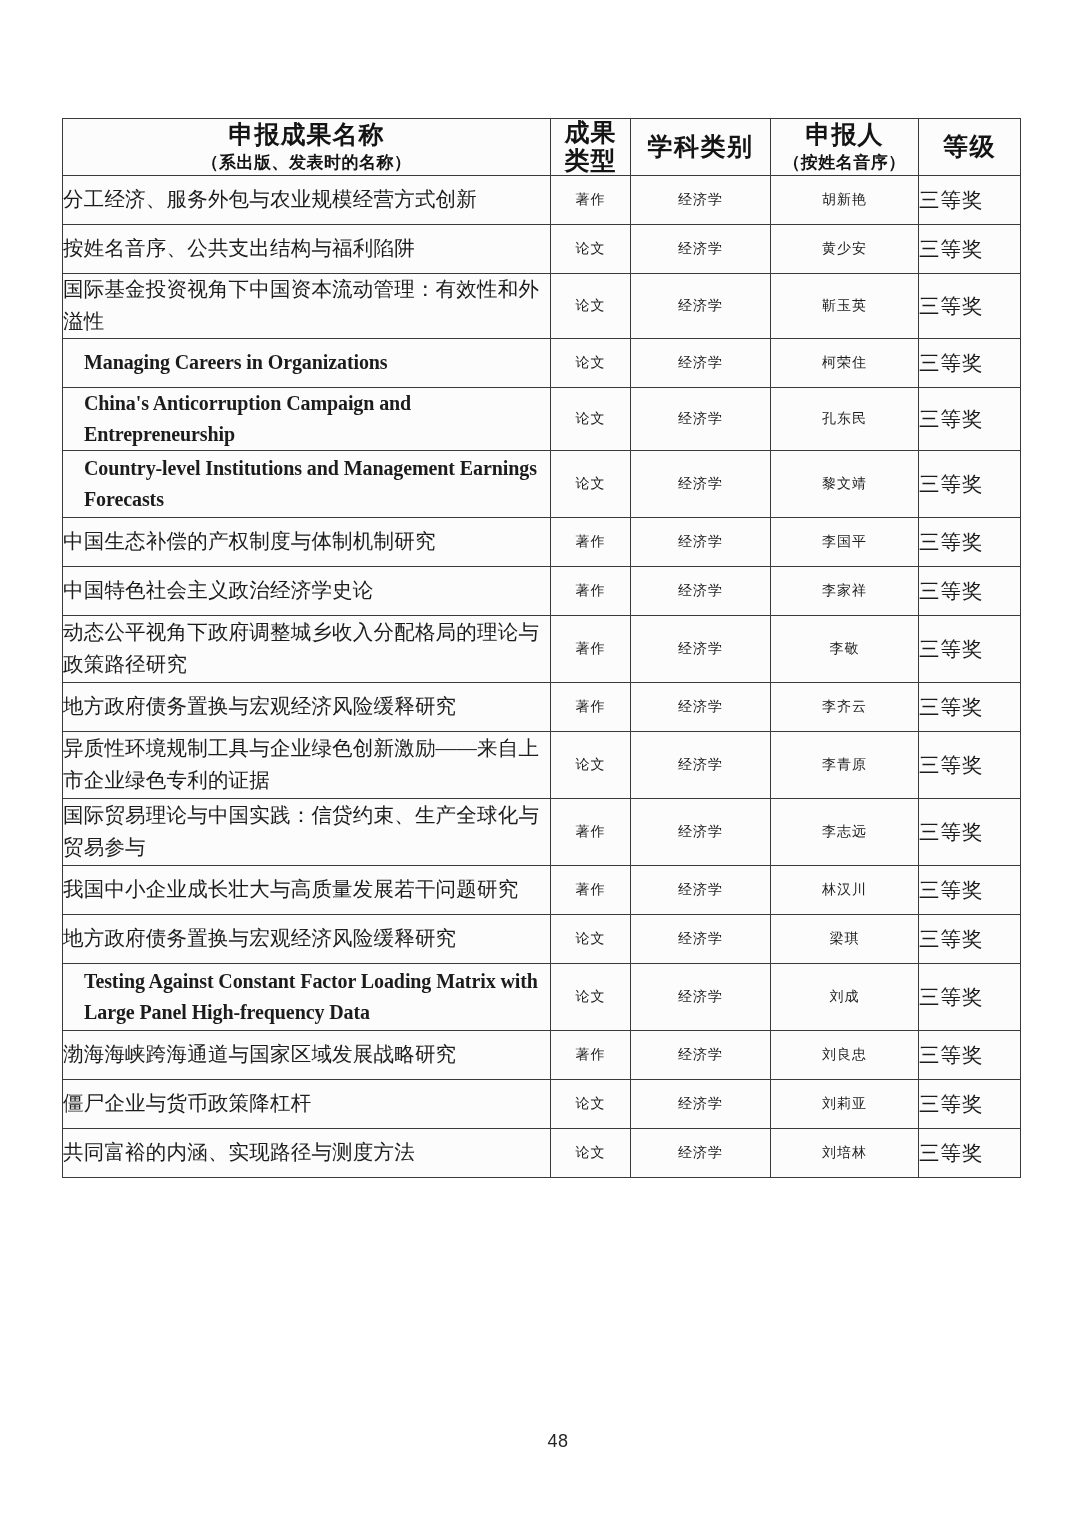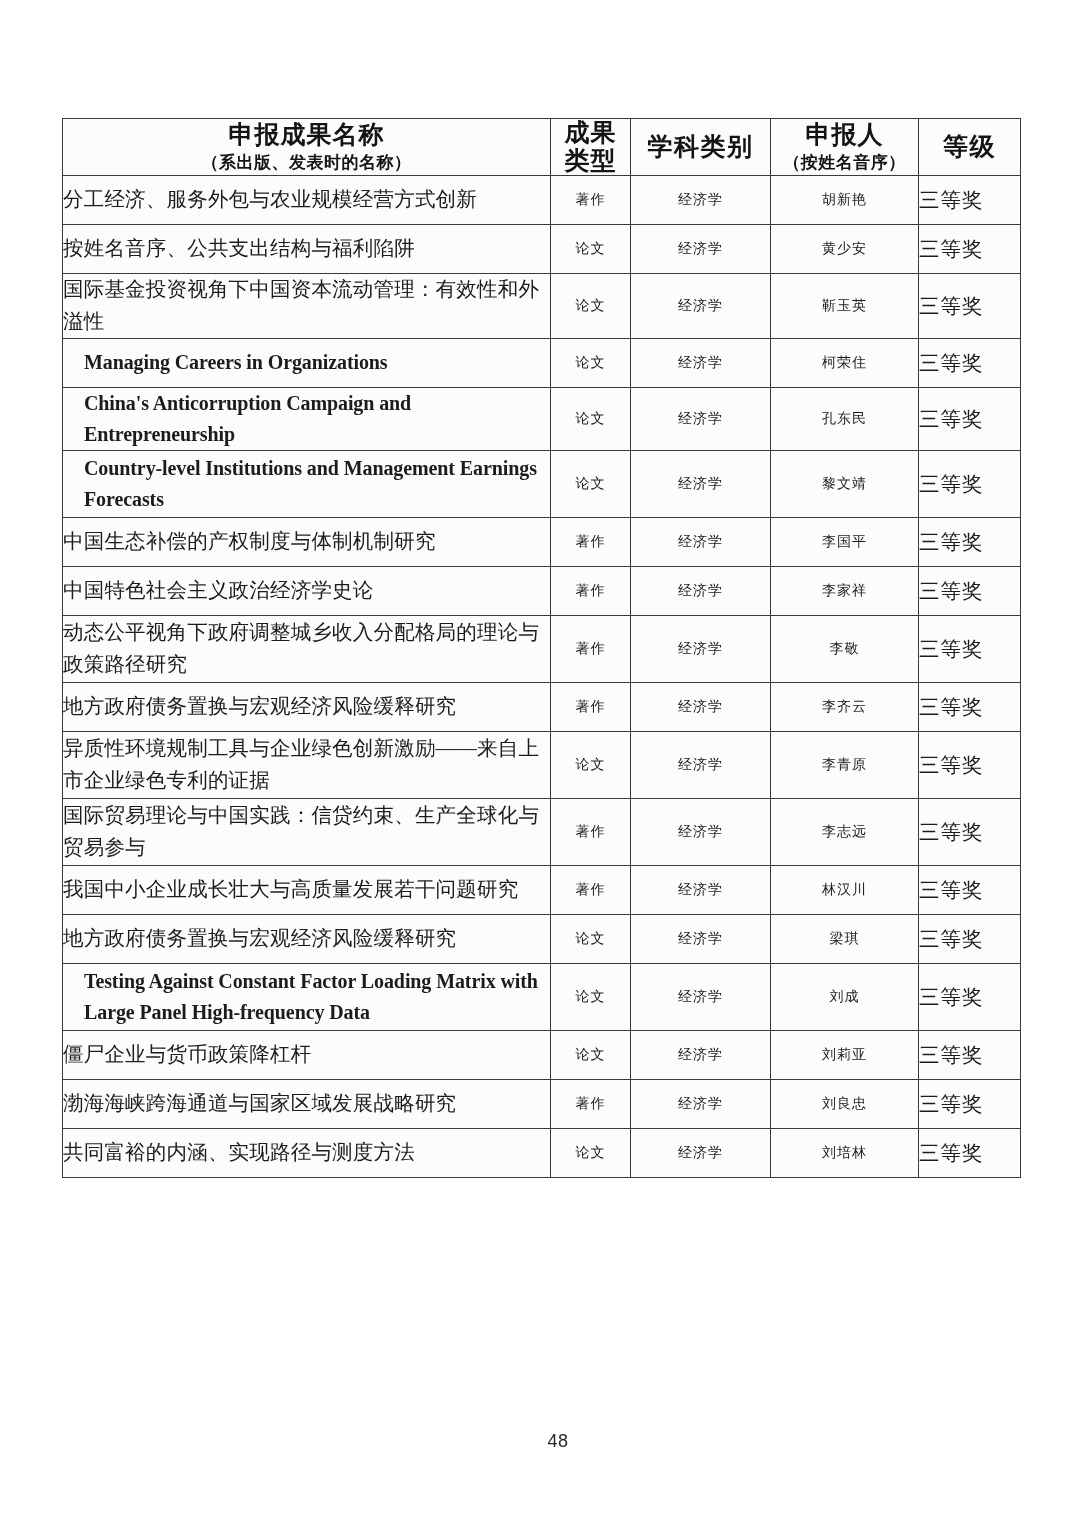--- a/index.html
+++ b/index.html
@@ -251,31 +251,31 @@
           <td class="level-cell">三等奖</td>
         </tr>
         <tr class="r-2line">
           <td class="title-cell en">Testing Against Constant Factor Loading Matrix with Large Panel High-frequency Data</td>
           <td class="center-cell">论文</td>
           <td class="center-cell">经济学</td>
           <td class="center-cell">刘成</td>
           <td class="level-cell">三等奖</td>
         </tr>
         <tr class="r-1line">
+          <td class="title-cell">渤海海峡跨海通道与国家区域发展战略研究</td>
+          <td class="center-cell">著作</td>
+          <td class="center-cell">经济学</td>
+          <td class="center-cell">刘良忠</td>
+          <td class="level-cell">三等奖</td>
+        </tr>
+        <tr class="r-1line">
           <td class="title-cell">僵尸企业与货币政策降杠杆</td>
           <td class="center-cell">论文</td>
           <td class="center-cell">经济学</td>
           <td class="center-cell">刘莉亚</td>
-          <td class="level-cell">三等奖</td>
-        </tr>
-        <tr class="r-1line">
-          <td class="title-cell">渤海海峡跨海通道与国家区域发展战略研究</td>
-          <td class="center-cell">著作</td>
-          <td class="center-cell">经济学</td>
-          <td class="center-cell">刘良忠</td>
           <td class="level-cell">三等奖</td>
         </tr>
         <tr class="r-1line">
           <td class="title-cell">共同富裕的内涵、实现路径与测度方法</td>
           <td class="center-cell">论文</td>
           <td class="center-cell">经济学</td>
           <td class="center-cell">刘培林</td>
           <td class="level-cell">三等奖</td>
         </tr>
       </tbody>

